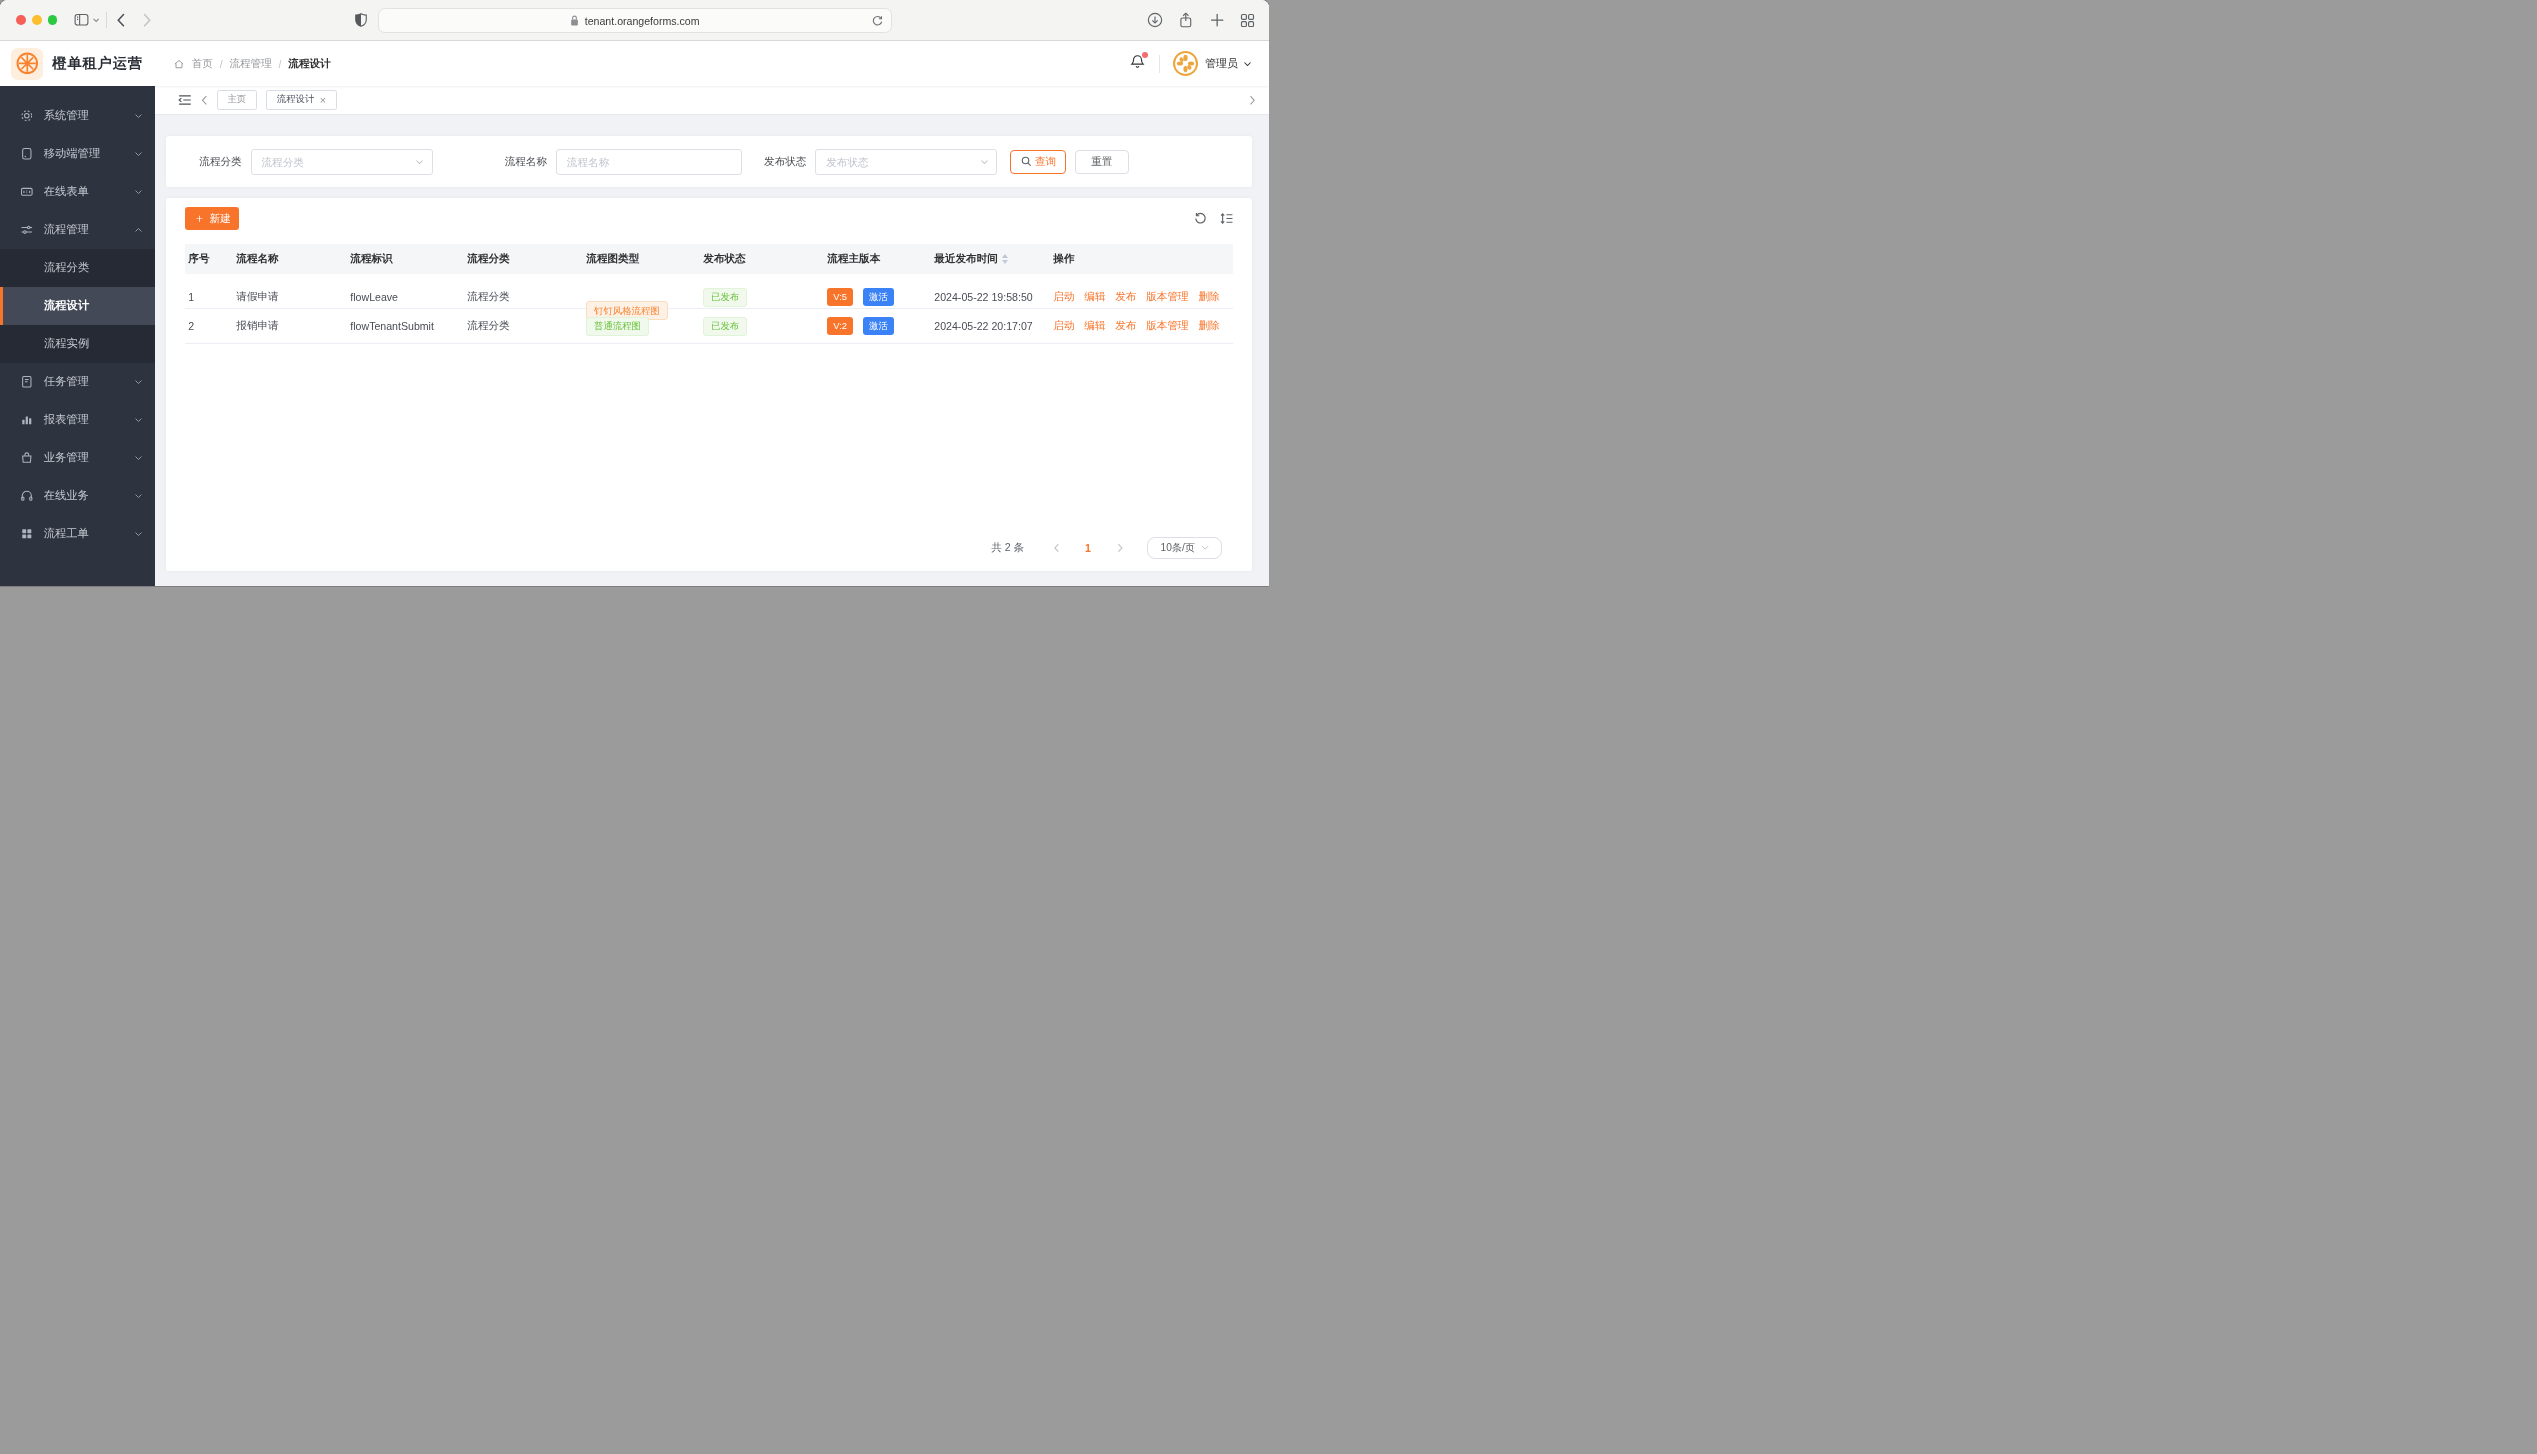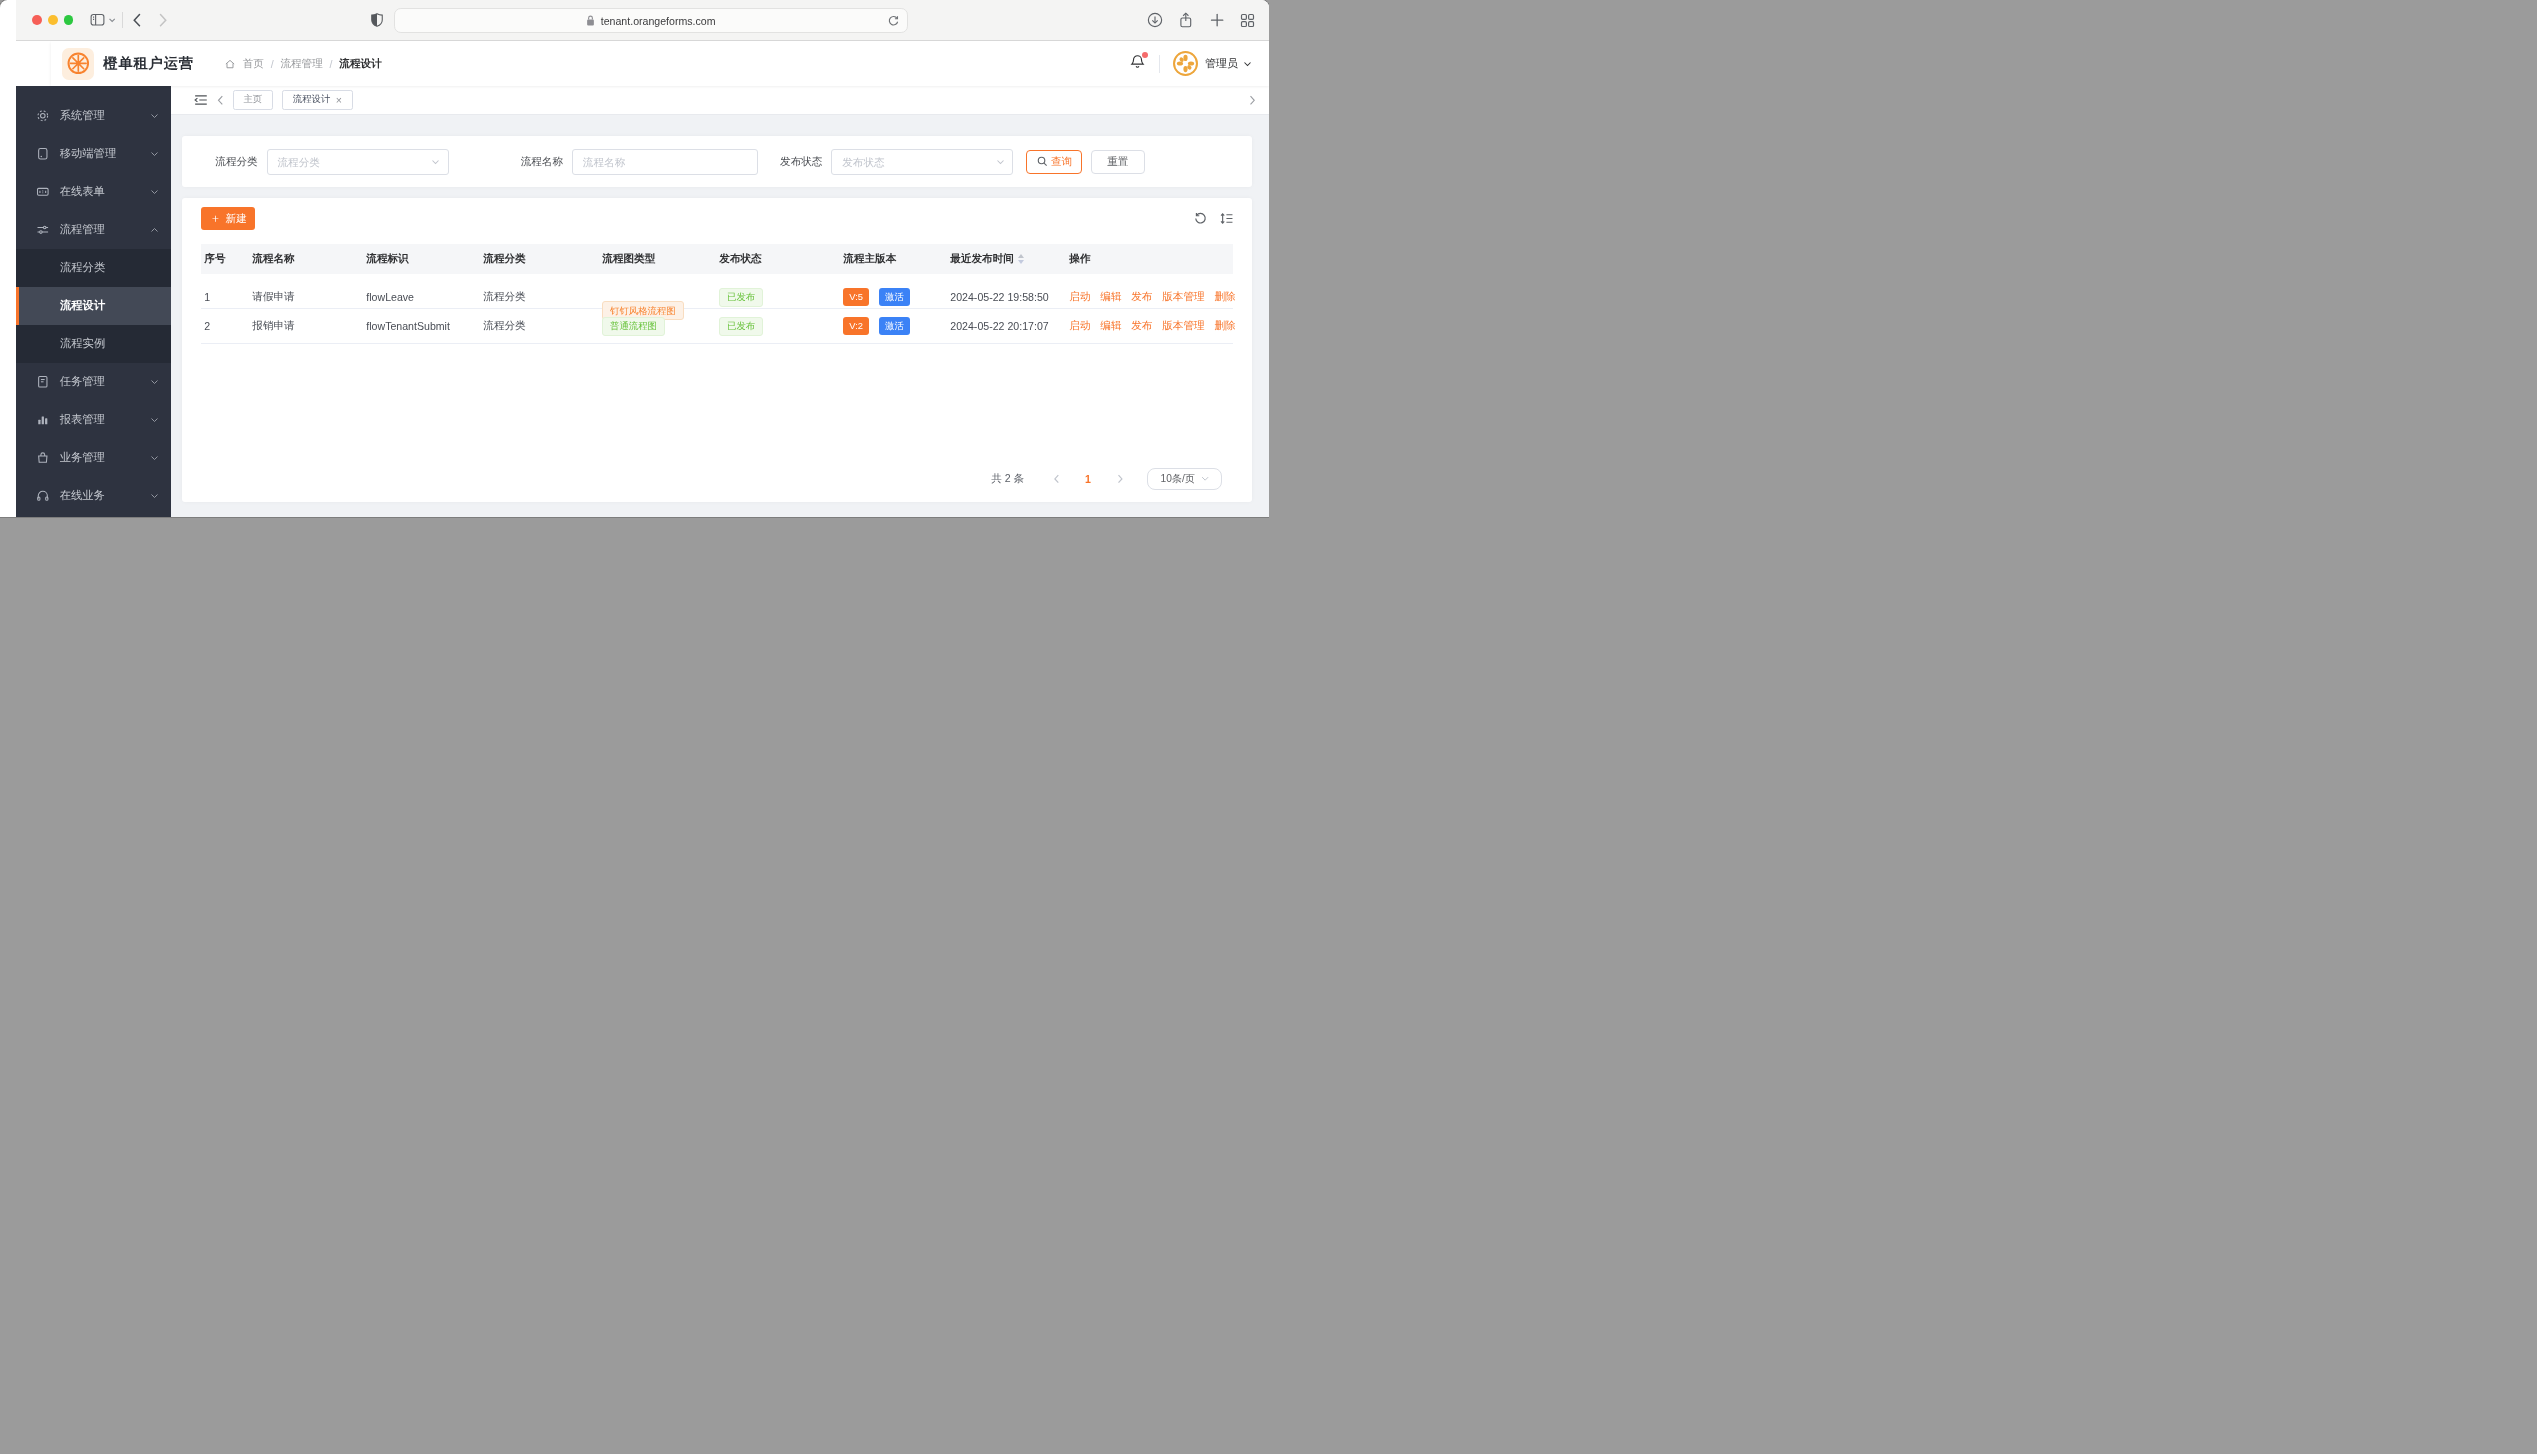--- a/index.html
+++ b/index.html
@@ -1,34 +1,34 @@
 <!DOCTYPE html>
 <html lang="zh" style="font-size:12px"><head>
 <meta charset="utf-8">
 <style>
   * { margin:0; padding:0; box-sizing:border-box; font-family:"Liberation Sans","DejaVu Sans",sans-serif; }
   html,body { width:1269px; height:727px; }
   body { background:#9b9b9b; overflow:hidden; }
-  .window { width:1269px; height:517px; background:#fff; border-radius:7.5px 7.5px 0 0; overflow:hidden; box-shadow:0 0 0 0.8px rgba(0,0,0,.25); display:flex; flex-direction:column;padding-left:16px; }
+  .window { width:1269px; height:586px; background:#fff; border-radius:7.5px 7.5px 0 0; overflow:hidden; box-shadow:0 0 0 0.8px rgba(0,0,0,.25); display:flex; flex-direction:column; }
 
   
   .browser-bar { height:41px; background:#f4f4f3; border-bottom:0.8px solid #d8d8d8; display:flex; align-items:center; position:relative; flex:0 0 auto; }
   .traffic { display:flex; gap:6px; margin-left:16px; }
   .light { width:9.8px; height:9.8px; border-radius:50%; }
   .light.red{ background:#f65f57; } .light.yellow{ background:#fbbe2e; } .light.green{ background:#2cc840; }
   .bicon { color:#5f6368; display:flex; align-items:center; justify-content:center; }
   .bicon svg{ display:block; }
   .tb-group { display:flex; align-items:center; }
   .sep-v { width:0.8px; height:16.6px; background:#d9d9d9; margin:0 6px; }
   .url-capsule { position:absolute; left:378px; top:8.3px; width:514px; height:25px; background:#fbfbfa; border:0.8px solid #e2e2e1; border-radius:6.8px; display:flex; align-items:center; justify-content:center; gap:5.3px; color:#3c3c3e; font-size:10.6px; }
   .url-capsule .reload { position:absolute; right:7.5px; }
   .browser-right { position:absolute; right:13.6px; display:flex; align-items:center; gap:16.6px; }
 
   
-  .app-header { height:45px; background:#fff; display:flex; align-items:center; position:relative; z-index:5; box-shadow:0 0.8px 3px rgba(0,0,0,.08); flex:0 0 auto;margin-left:35px; }
+  .app-header { height:45px; background:#fff; display:flex; align-items:center; position:relative; z-index:5; box-shadow:0 0.8px 3px rgba(0,0,0,.08); flex:0 0 auto; }
   .logo-box { width:32px; height:32px; border-radius:6.8px; background:#fdeede; display:flex; align-items:center; justify-content:center; margin-left:11.3px; }
   .app-title { font-size:14.3px; font-weight:bold; color:#2b2f36; margin-left:9px; letter-spacing:0.8px; }
   .breadcrumb { display:flex; align-items:center; gap:6.8px; margin-left:30px; font-size:10.6px; color:#97999c; }
   .breadcrumb .crumb-sep { color:#c0c4cc; }
   .breadcrumb .crumb-last { color:#303133; font-weight:600; }
   .header-right { position:absolute; right:16.6px; display:flex; align-items:center; }
   .bell-wrap { position:relative; margin-right:13.6px; cursor:pointer; }
   .bell-dot { position:absolute; top:-2.3px; right:-3px; width:6px; height:6px; border-radius:50%; background:#f56c6c; }
   .hdr-divider { width:0.8px; height:18px; background:#e4e7ed; margin-right:13.6px; }
   .avatar { width:25px; height:25px; border-radius:50%; display:block; }

